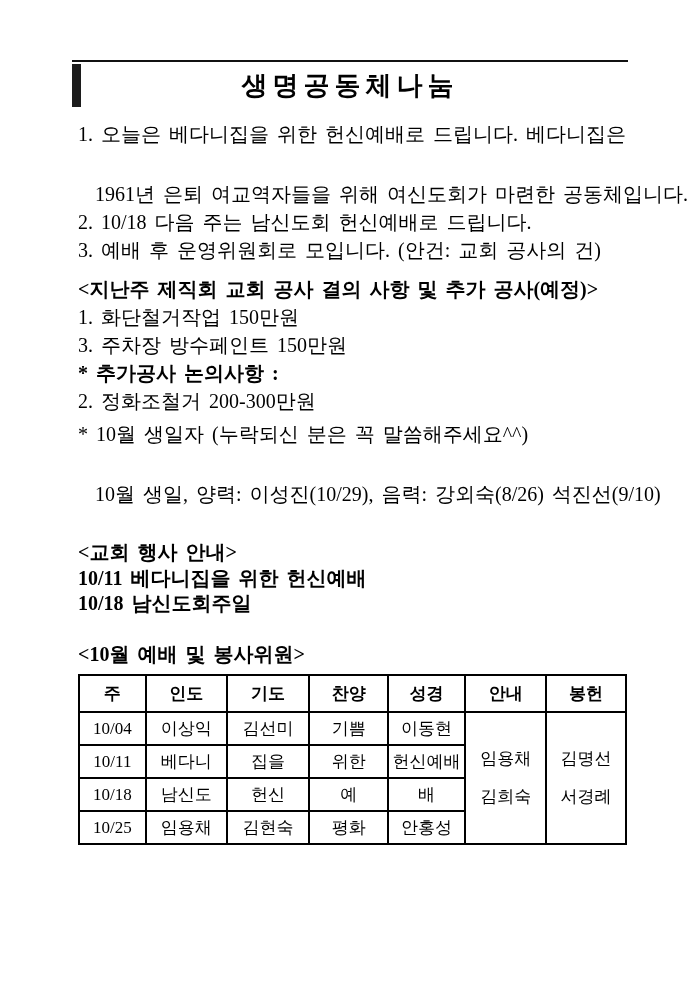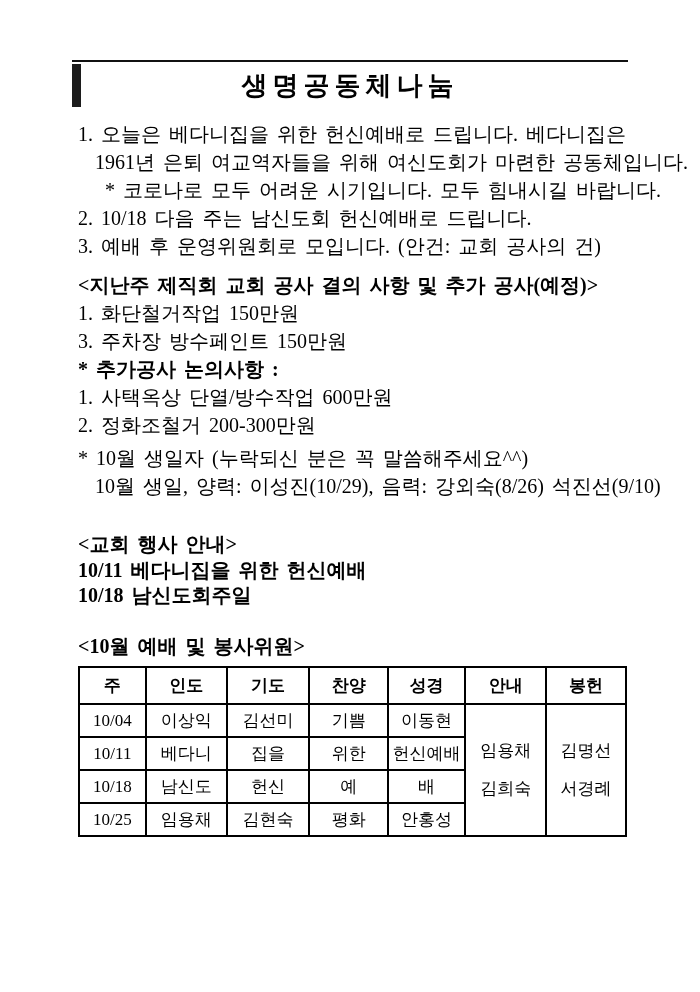--- a/index.html
+++ b/index.html
@@ -45,21 +45,21 @@
   }
 
   
   .line {
     font-size: 20px;
     line-height: 28px;
     word-spacing: 3px;
     white-space: nowrap;
     padding-left: 6px;
   }
-  .indent1 { padding-left: 23px; }
+  .indent1 { padding-left: 23px; margin-top: 32px; }
   .indent2 { padding-left: 33px; }
   .bold { font-weight: bold; }
   .gap6  { }
 
   .sec-announcements { margin-top: 10px; }
   .sec-construction  { margin-top: 11px; }
   .sec-birthday      { margin-top: 5px; }
   .sec-events        { margin-top: 31px; }
   .sec-events .line  { line-height: 25px; }
   .sec-events .heading { line-height: 27px; }
@@ -107,31 +107,29 @@
   <div class="doc">
 
     <div class="title-block">
       <div class="title-bar"></div>
       <span class="title">생명공동체나눔</span>
     </div>
 
     <div class="sec-announcements">
       <div class="line">1. 오늘은 베다니집을 위한 헌신예배로 드립니다. 베다니집은</div>
       <div class="line indent1">1961년 은퇴 여교역자들을 위해 여신도회가 마련한 공동체입니다.</div>
-      <div class="line indent2">* 코로나로 모두 어려운 시기입니다. 모두 힘내시길 바랍니다.</div>
       <div class="line gap6">2. 10/18 다음 주는 남신도회 헌신예배로 드립니다.</div>
       <div class="line gap6">3. 예배 후 운영위원회로 모입니다. (안건: 교회 공사의 건)</div>
     </div>
 
     <div class="sec-construction">
       <div class="line bold">&lt;지난주 제직회 교회 공사 결의 사항 및 추가 공사(예정)&gt;</div>
       <div class="line">1. 화단철거작업 150만원</div>
       <div class="line">3. 주차장 방수페인트 150만원</div>
       <div class="line bold">* 추가공사 논의사항 :</div>
-      <div class="line">1. 사택옥상 단열/방수작업 600만원</div>
       <div class="line">2. 정화조철거 200-300만원</div>
     </div>
 
     <div class="sec-birthday">
       <div class="line">* 10월 생일자 (누락되신 분은 꼭 말씀해주세요^^)</div>
       <div class="line indent1">10월 생일, 양력: 이성진(10/29), 음력: 강외숙(8/26) 석진선(9/10)</div>
     </div>
 
     <div class="sec-events">
       <div class="line bold heading">&lt;교회 행사 안내&gt;</div>

